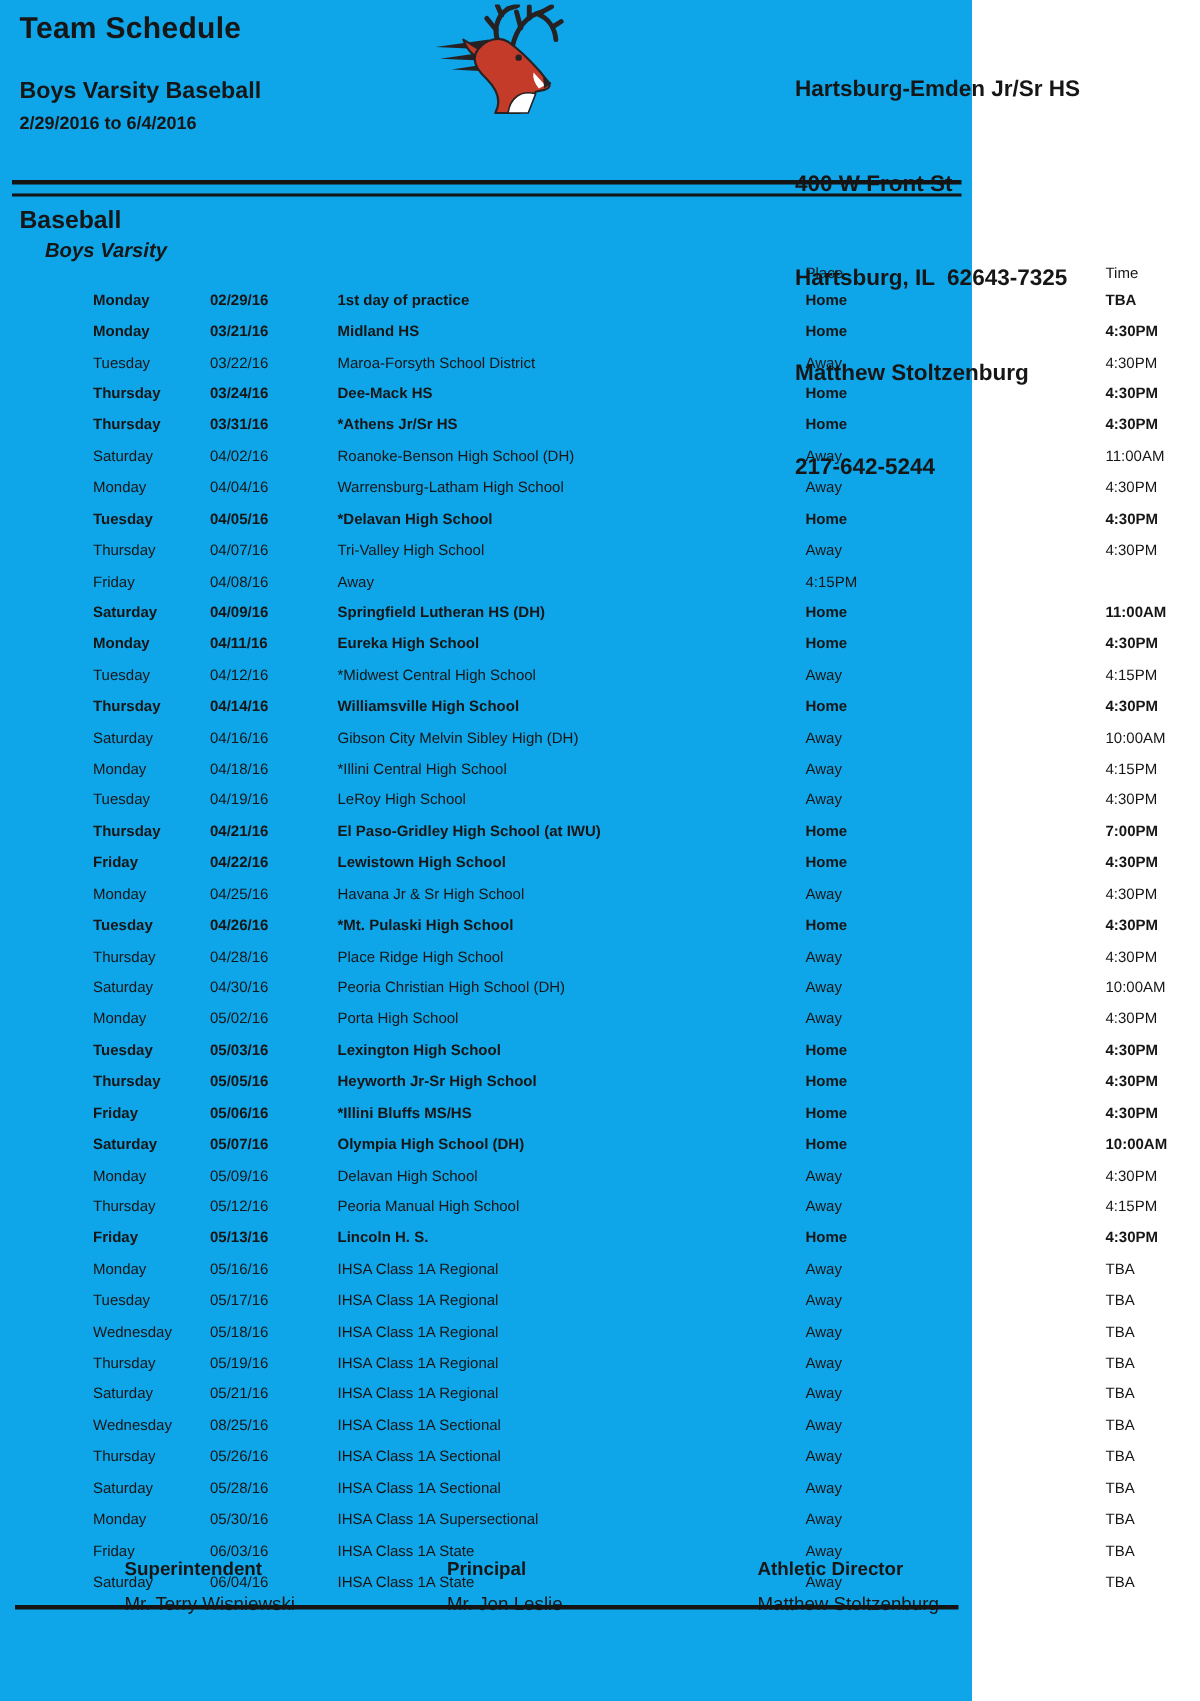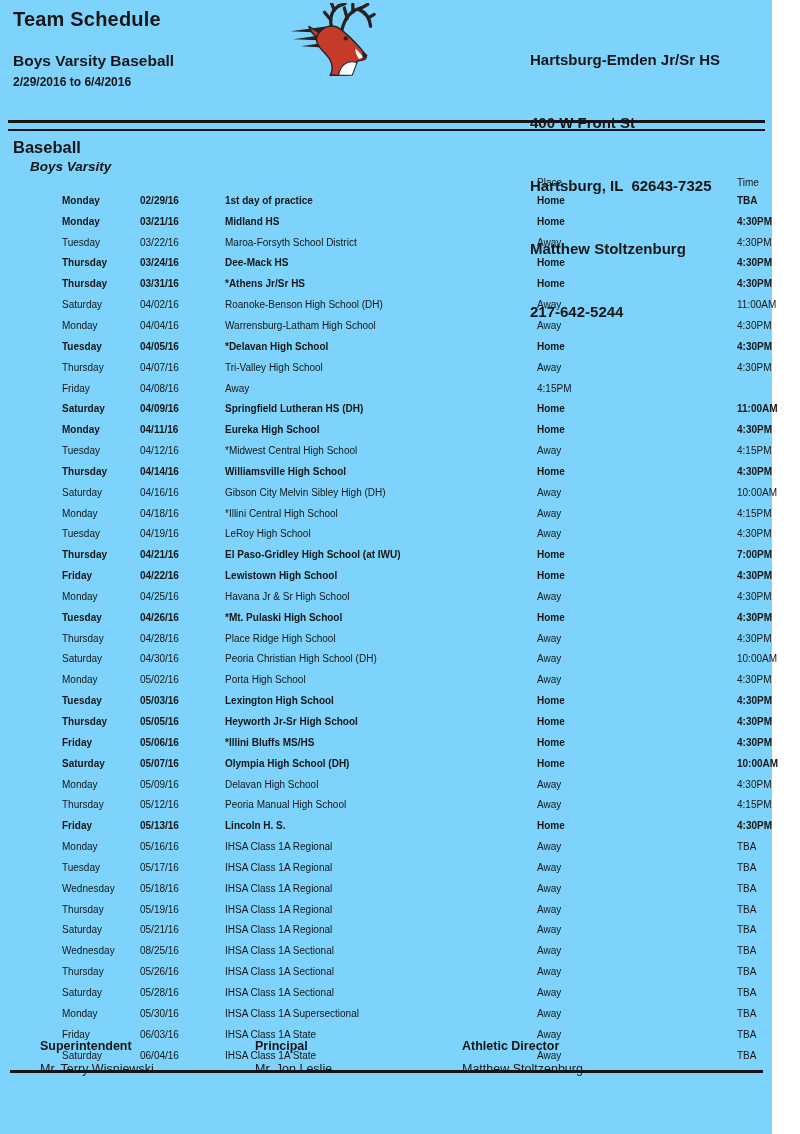--- a/index.html
+++ b/index.html
@@ -4,21 +4,21 @@
 <style>
   * { margin:0; padding:0; box-sizing:border-box; }
   html,body { background:#ffffff; }
   body {
     width:800px; height:1134px;
     font-family:"Liberation Sans", sans-serif;
     color:#161616;
     position:relative;
     overflow:hidden;
   }
-  .page { position:relative; width:772px; height:1134px; background:#7dd3fc; }
+  .page { position:relative; width:648px; height:1134px; background:#0ea5e9; }
 
   
   .header-left { position:absolute; left:13px; top:8px; }
   .header-title { font-size:20px; font-weight:bold; letter-spacing:.2px; }
   .header-subtitle { font-size:15.5px; font-weight:bold; margin-top:21px; }
   .header-range { font-size:12px; font-weight:bold; margin-top:5px; }
 
   .logo-wrap { position:absolute; left:290px; top:3px; width:86px; height:78px; }
 
   .school-block {
@@ -44,21 +44,21 @@
     font-size:10px;
     align-items:center;
   }
   .sched-head { height:15px; font-weight:normal; }
   .sched-row { height:20.85px; }
   .sched-row.home { font-weight:bold; }
   .cell { white-space:nowrap; overflow:visible; }
 
   
   .bottom-rule { position:absolute; left:10px; right:9px; top:1070px; border-top:3px solid #141414; }
-  .footer-col { position:absolute; top:1039px; font-size:12.5px; }
+  .footer-col { position:absolute; top:1039px; font-size:12.5px;margin-left:43px; }
   .footer-col .f-title { font-weight:bold; }
   .footer-col .f-name { margin-top:9px; font-weight:normal; }
   .fc-0 { left:40px; } .fc-1 { left:255px; } .fc-2 { left:462px; }
 </style>
 </head>
 <body>
 
 <div class="page">
 
   <div class="header-left">

